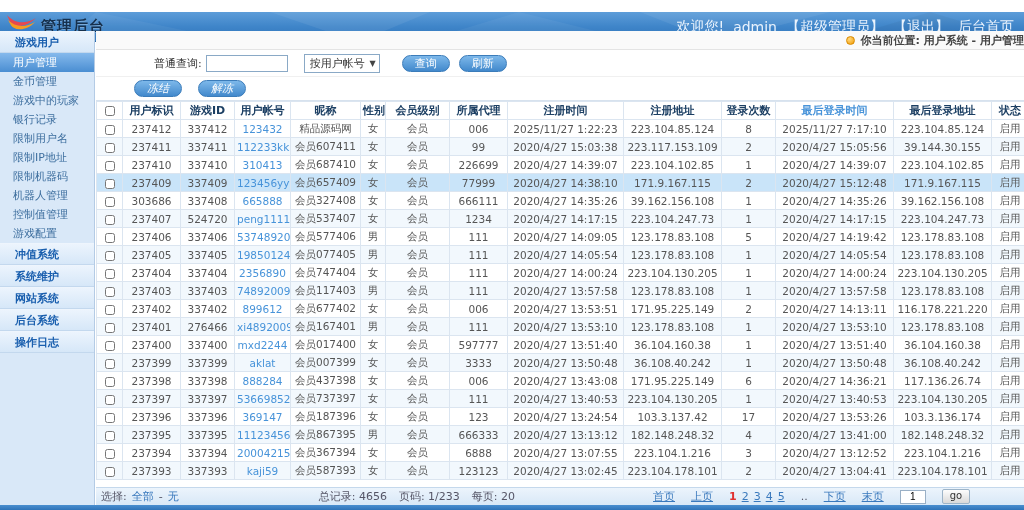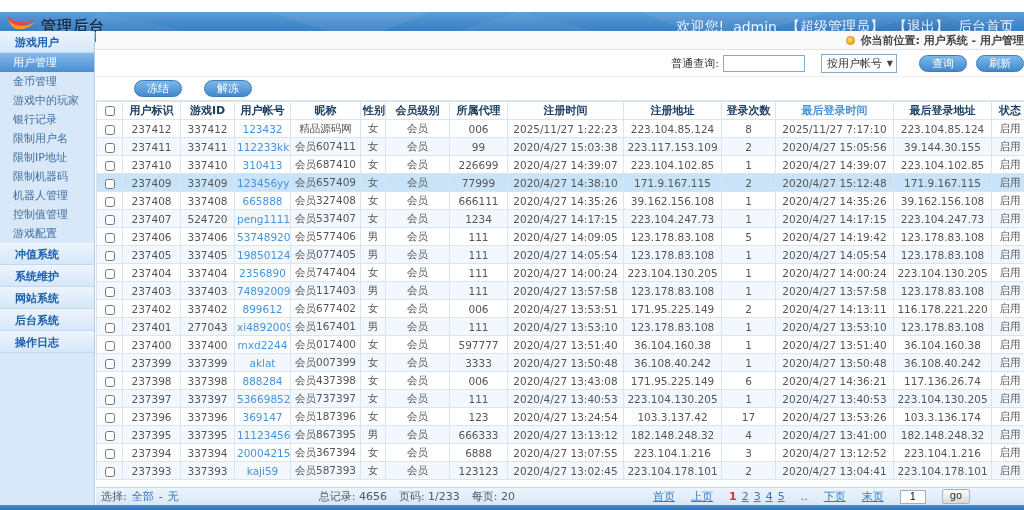--- a/index.html
+++ b/index.html
@@ -36,35 +36,35 @@
   
   .main { position:absolute; left:96px; top:31px; right:0; bottom:5px; background:#fff; }
   .breadcrumb { height:19px; background:#fafafa; border-bottom:1px solid #e4e4e4;
                 display:flex; align-items:center; gap:6px; padding-left:9px;
                 font-size:11px; font-weight:bold; color:#444;justify-content:flex-end; }
   .crumb-icon { width:9px; height:9px; border-radius:50%; flex:0 0 auto;
                 background:radial-gradient(circle at 35% 30%,#ffd97e,#f29a02);
                 border:1px solid #d98a00; }
 
   .search-bar { height:27px; display:flex; align-items:center; font-size:11px; color:#333;
-                border-bottom:1px solid #f0f0f0;justify-content:flex-end; }
+                border-bottom:1px solid #f0f0f0; }
   .search-label { margin-left:58px; }
   .search-input { margin-left:4px; width:82px; height:17px; border:1px solid #8aa9c6;
                   font-size:11px; padding:0 3px; }
   .fake-select { margin-left:16px; width:76px; height:19px; border:1px solid #8aa9c6; background:#fff;
                  display:flex; align-items:center; justify-content:space-between;
                  padding:0 3px 0 5px; cursor:pointer; }
   .fake-select .chev { font-size:8px; color:#444; }
   .btn { display:inline-flex; align-items:center; justify-content:center; height:17px;
          padding:0 12px; font-size:11px; color:#fff; cursor:pointer;
          background:linear-gradient(180deg,#7db8ea,#4289cc); border:1px solid #3b7cba;
          border-radius:9px; }
   .btn.q { margin-left:22px; } .btn.r { margin-left:9px; }
 
-  .toolbar { height:23px; display:flex; align-items:center; gap:22px; padding-left:38px; }
+  .toolbar { height:23px; display:flex; align-items:center; gap:16px; padding-left:38px;font-style:italic; }
 
   .table-wrap { height:393px; overflow:hidden; border-top:1px solid #d7e2ee; }
   table { width:100%; border-collapse:collapse; table-layout:fixed; font-size:10.5px; }
   th,td { border:1px solid #dbe5f0; text-align:center; height:18px; padding:0 2px;
           overflow:hidden; white-space:nowrap; }
   thead th { color:#1c3f63; font-weight:bold; background:#fff; font-size:11px; }
   thead th.accent { color:var(--accent-link,#4d90da); }
   tbody td { color:#555; }
   tbody tr:nth-child(even) { background:#f2f8fd; }
   tbody tr.hl { background:var(--highlight-row,#c9e4f9); }
@@ -238,21 +238,21 @@
             <td>77999</td>
             <td>2020/4/27 14:38:10</td>
             <td>171.9.167.115</td>
             <td>2</td>
             <td>2020/4/27 15:12:48</td>
             <td>171.9.167.115</td>
             <td>启用</td>
           </tr>
           <tr>
             <td><input type="checkbox" style=""></td>
-            <td>237408</td>
+            <td>303686</td>
             <td>337408</td>
             <td class="link">665888</td>
             <td>会员327408</td>
             <td>女</td>
             <td>会员</td>
             <td>666111</td>
             <td>2020/4/27 14:35:26</td>
             <td>39.162.156.108</td>
             <td>1</td>
             <td>2020/4/27 14:35:26</td>
@@ -351,21 +351,21 @@
             <td>2020/4/27 13:53:51</td>
             <td>171.95.225.149</td>
             <td>2</td>
             <td>2020/4/27 14:13:11</td>
             <td>116.178.221.220</td>
             <td>启用</td>
           </tr>
           <tr>
             <td><input type="checkbox" style=""></td>
             <td>237401</td>
-            <td>277043</td>
+            <td>276466</td>
             <td class="link">xi4892009</td>
             <td>会员167401</td>
             <td>男</td>
             <td>会员</td>
             <td>111</td>
             <td>2020/4/27 13:53:10</td>
             <td>123.178.83.108</td>
             <td>1</td>
             <td>2020/4/27 13:53:10</td>
             <td>123.178.83.108</td>

